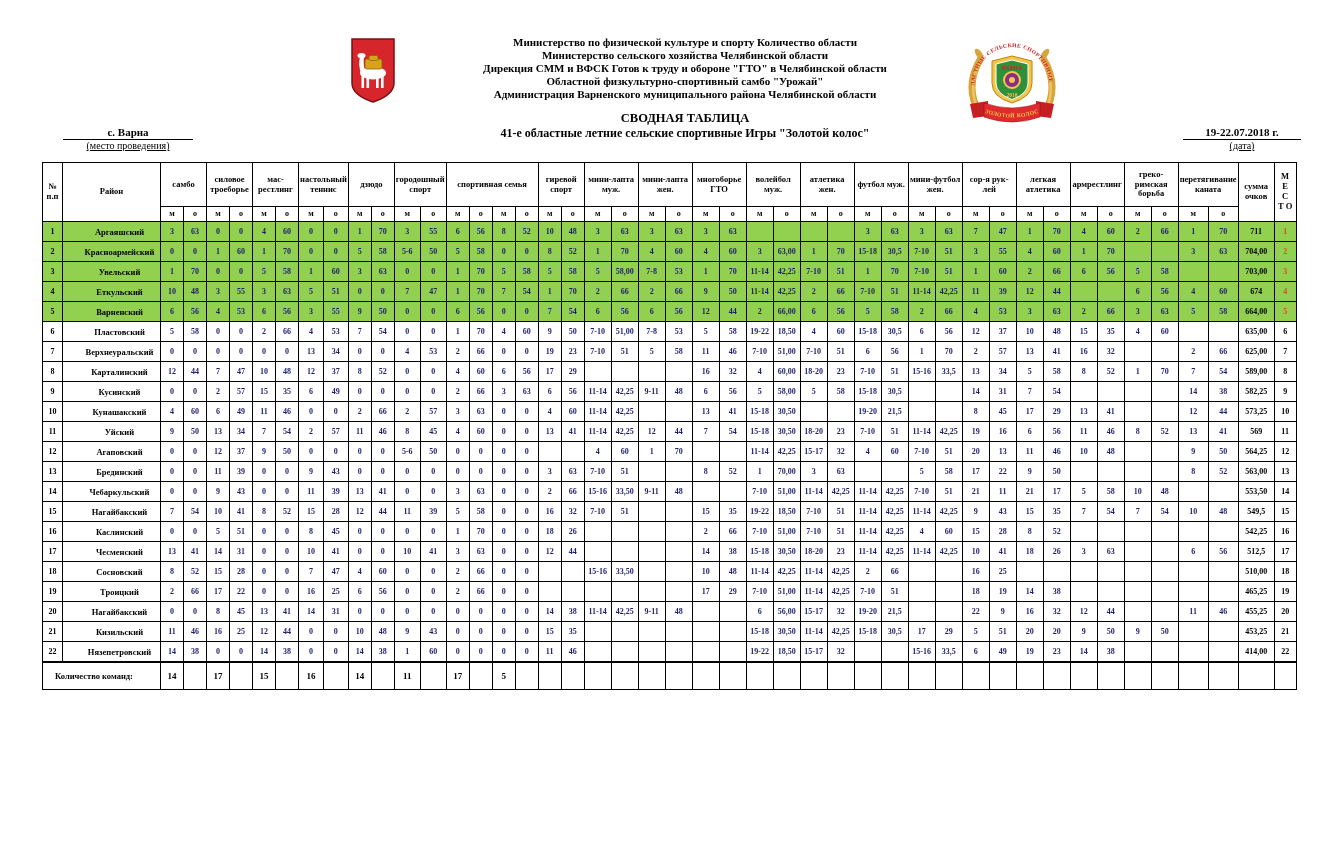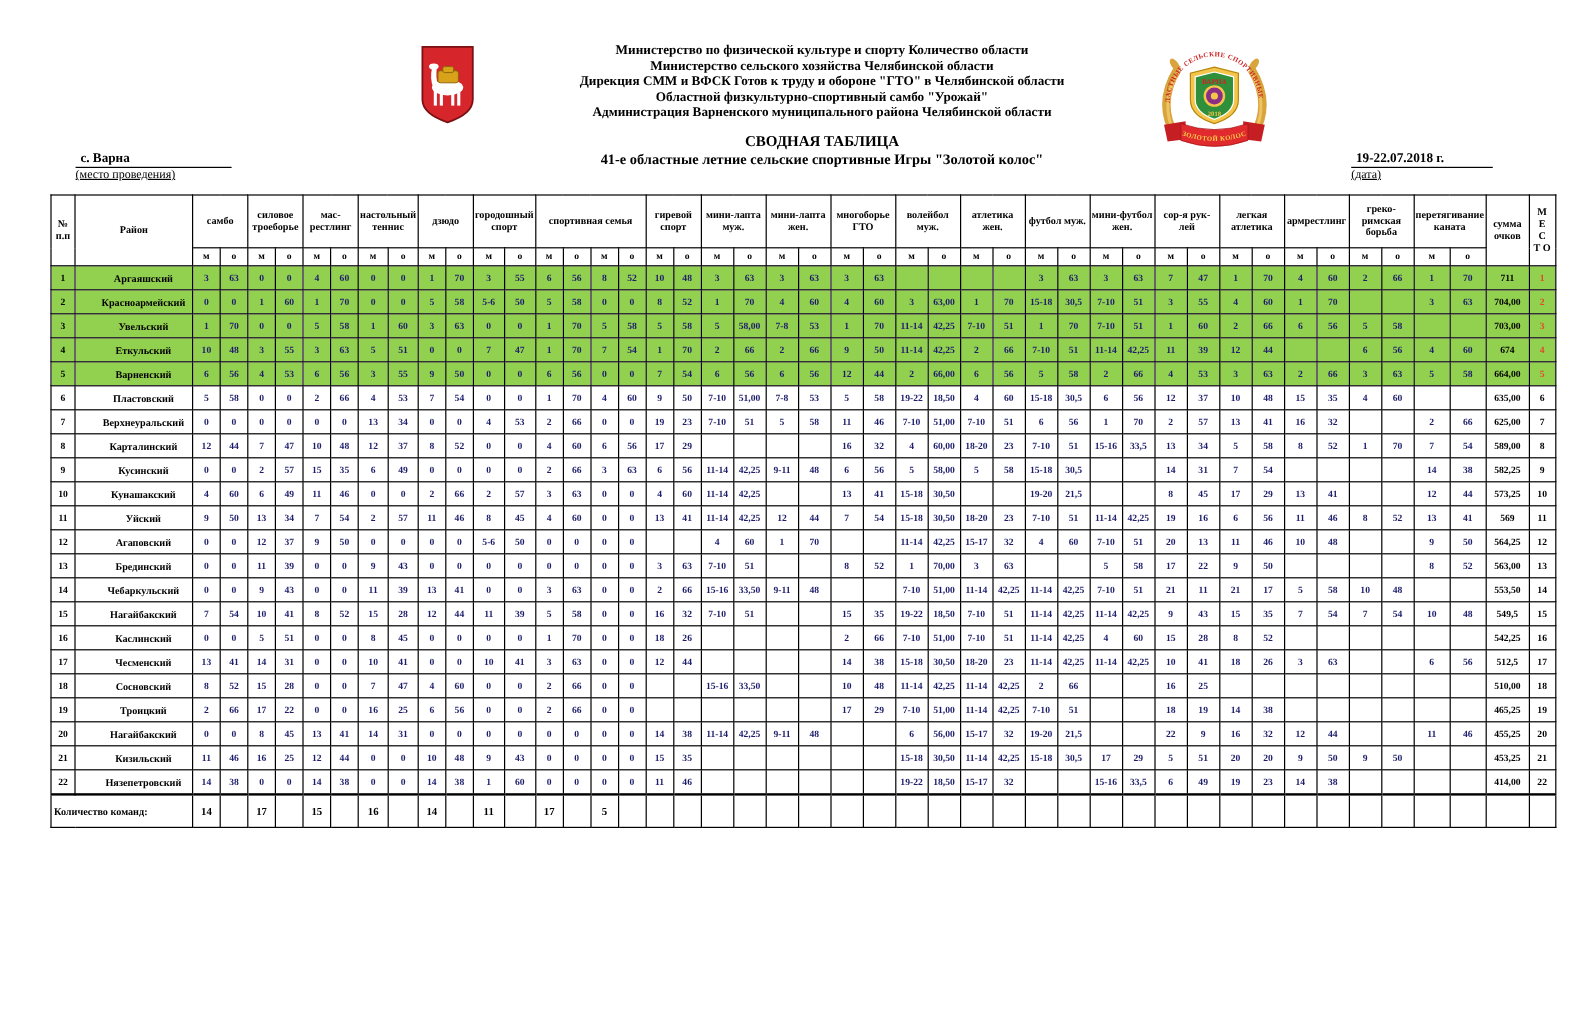--- a/index.html
+++ b/index.html
@@ -7,43 +7,43 @@
     width:1323px;height:858px;position:relative;background:#fff;
     font-family:"Liberation Serif", serif;color:#000;overflow:hidden;
   }
   
   .org-block{position:absolute;left:340px;top:36px;width:690px;text-align:center;}
   .org-block .org-line{font-weight:bold;font-size:11px;line-height:13px;}
   .doc-title{font-weight:bold;font-size:12.5px;margin-top:10px;text-align:center;}
   .doc-subtitle{font-weight:bold;font-size:12px;line-height:14px;font-family:Liberation Serif, serif;}
   .emblem-left{position:absolute;left:350px;top:37px;width:46px;height:67px;}
   .emblem-right{position:absolute;left:962px;top:34px;width:100px;height:93px;}
-  .venue-block{position:absolute;left:63px;top:126px;width:130px;text-align:left;}
-  .date-block{position:absolute;left:1126px;top:126px;width:118px;}
+  .venue-block{position:absolute;left:63px;top:126px;width:130px;text-align:center;}
+  .date-block{position:absolute;left:1183px;top:126px;width:118px;text-align:center;}
   .fill-line{border-bottom:1px solid #000;font-weight:bold;font-size:11px;line-height:13px;padding:0 4px;}
   .fill-label{font-size:10px;line-height:12px;text-decoration:underline;}
   
   .tbl-wrap{position:absolute;left:42px;top:162px;}
   table{border-collapse:collapse;table-layout:fixed;border:1.5px solid #000;}
   th,td{border:1px solid #000;padding:0;overflow:hidden;vertical-align:middle;}
   thead th{font-weight:bold;font-size:8.5px;line-height:1.12;text-align:center;padding:1px;}
   thead tr.grp-row{height:44px;}
   thead tr.sub-row{height:15px;}
   thead th.sub{font-size:8px;}
   th.corner-num, th.place-head{white-space:pre-line;}
   th.place-head{font-size:8.5px;line-height:1.15;}
   tbody td{height:19px;text-align:center;font-size:8px;font-weight:bold;color:#1d1d6b;}
   tbody td.c-num{color:#000;font-size:8px;}
   tbody td.c-district{color:#000;font-size:8.5px;padding-left:16px;}
   tbody td.c-sum{color:#000;font-size:8px;}
   tbody td.c-place{color:#000;font-size:8px;}
   tr.green td{background:#92d050;}
   tr.green td.c-place{color:#e2492b;}
   tr.teams td{border-top:2px solid #000;height:26px;color:#000;font-size:9px;font-weight:bold;}
-  tr.teams td.t-label{font-size:8.5px;text-align:left;padding-left:2px;}
+  tr.teams td.t-label{font-size:8.5px;text-align:left;padding-left:12px;}
 </style>
 </head>
 <body>
 
 <svg class="emblem-left" viewBox="0 0 46 67">
   <path d="M2,2 H44 V46 Q44,58 23,65 Q2,58 2,46 Z" fill="#d6262b" stroke="#7a1113" stroke-width="1.5"></path>
   <rect x="11.5" y="38" width="2.6" height="13" fill="#fff"></rect>
   <rect x="16.5" y="39" width="2.6" height="12" fill="#fff"></rect>
   <rect x="26" y="39" width="2.6" height="12" fill="#fff"></rect>
   <rect x="31" y="38" width="2.6" height="13" fill="#fff"></rect>

